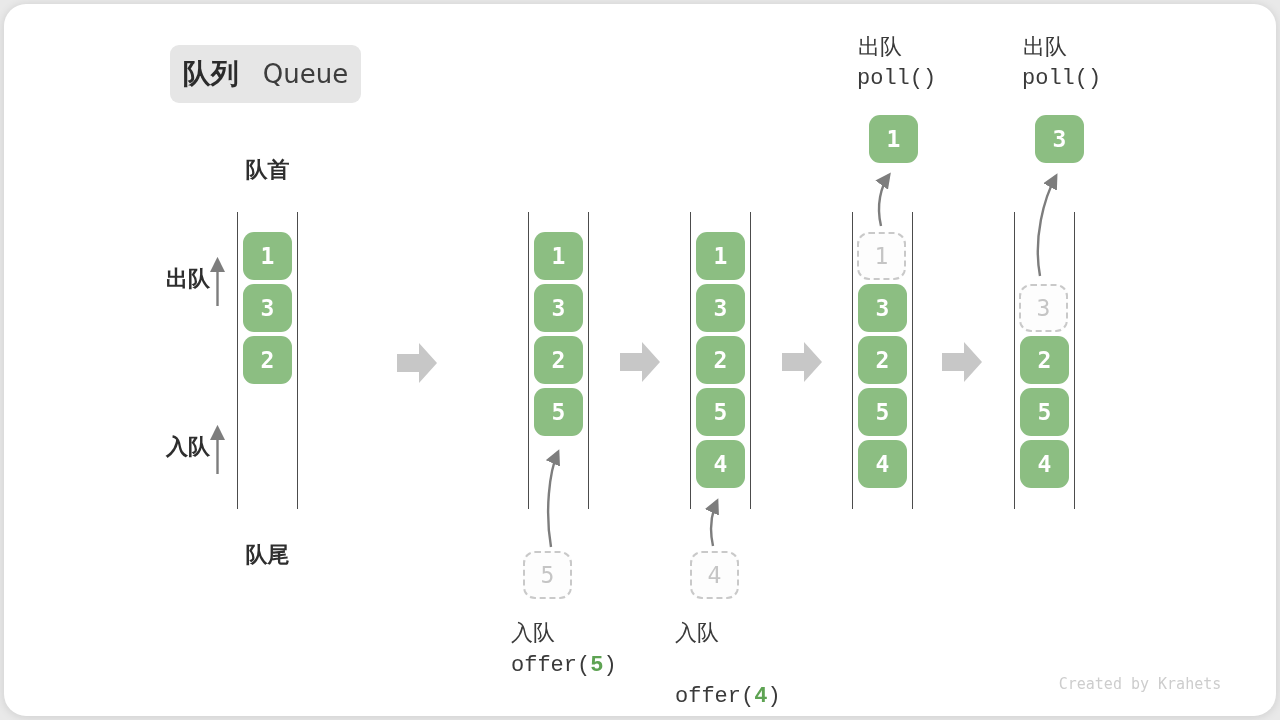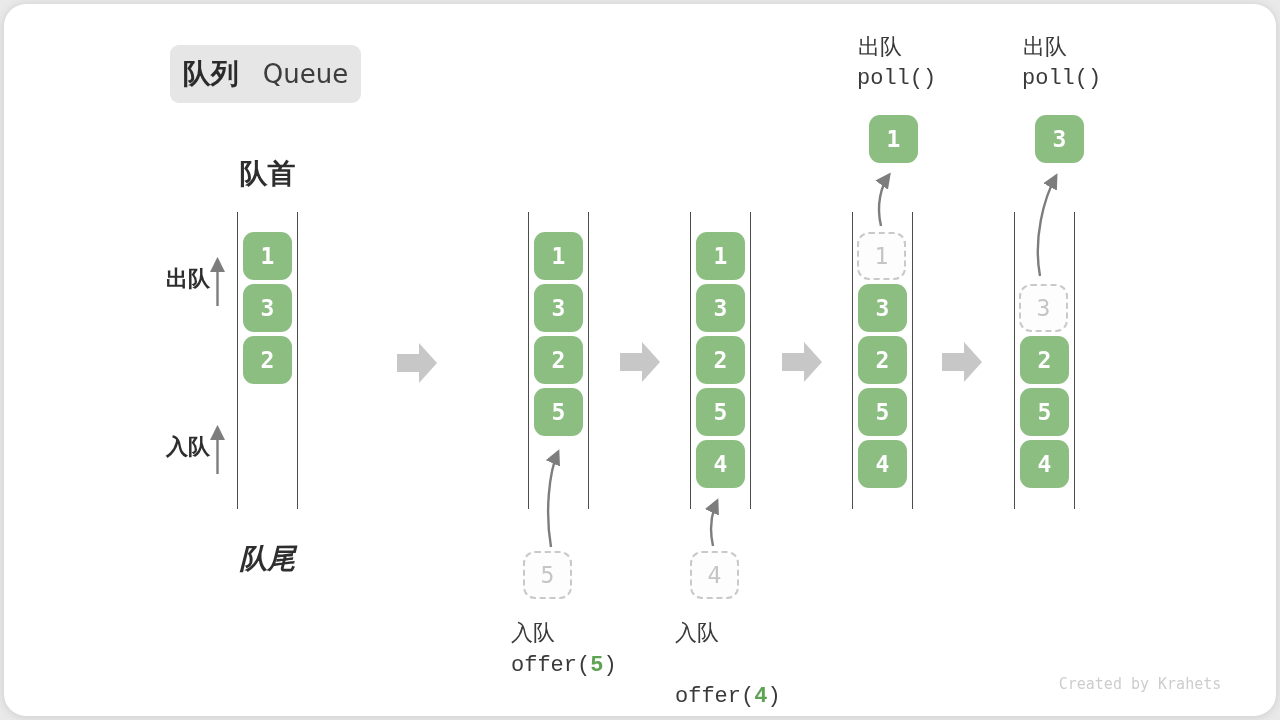--- a/index.html
+++ b/index.html
@@ -7,21 +7,21 @@
   body { background:#e9e9e9; font-family:"DejaVu Sans","Liberation Sans",sans-serif; }
   .canvas { position:relative; width:1280px; height:720px; overflow:hidden; }
   .card { position:absolute; left:4px; top:4px; width:1272px; height:712px;
           background:#ffffff; border-radius:22px; box-shadow:0 1px 10px rgba(0,0,0,.12); }
   .title-box { position:absolute; left:170px; top:45px; width:191px; height:58px;
                background:#e6e6e6; border-radius:9px; display:flex; align-items:center;
                justify-content:center; gap:24px; }
   .title-zh { font-size:28px; font-weight:700; color:#2b2b2b; }
   .title-en { font-size:26px; font-weight:500; color:#3d3d3d;
               font-family:"DejaVu Sans","Liberation Sans",sans-serif; }
-  .pos-label { position:absolute; width:81px; font-size:28px; font-weight:700;
+  .pos-label { position:absolute; width:81px; font-size:22px; font-weight:700;
                color:#2e2e2e; text-align:center; }
   .side-label { position:absolute; width:60px; font-size:22px; font-weight:700;
                 color:#2e2e2e; text-align:right; }
   .qcontainer { position:absolute; top:212px; width:61px; height:297px;
                 border-left:1.5px solid #4c4c4c; border-right:1.5px solid #4c4c4c; }
   .qbox { position:absolute; width:49px; height:48px; border-radius:11px;
           display:flex; align-items:center; justify-content:center;
           font-family:"DejaVu Sans Mono","Liberation Mono",monospace;
           font-size:23px; font-weight:700; }
   .qbox.solid { background:#8CBE82; color:#ffffff; }
@@ -42,21 +42,21 @@
 
 <div class="canvas">
   <div class="card"></div>
 
   <div class="title-box">
     <span class="title-zh">队列</span>
     <span class="title-en">Queue</span>
   </div>
 
   <div class="pos-label" style="left:227px; top:155px;">队首</div>
-  <div class="pos-label" style="left:227px; top:540px;font-style:italic;">队尾</div>
+  <div class="pos-label" style="left:227px; top:540px;">队尾</div>
 
   <div class="side-label" style="left:150px; top:264px;">出队</div>
   <div class="side-label" style="left:150px; top:432px;">入队</div>
 
   <svg class="overlay" width="1280" height="720" viewBox="0 0 1280 720">
     <defs>
       <marker id="ah" viewBox="0 0 10 10" refX="8" refY="5" markerWidth="6.5" markerHeight="6.5" orient="auto-start-reverse">
         <path d="M0,0 L10,5 L0,10 z" fill="#7d7d7d"></path>
       </marker>
     </defs>

